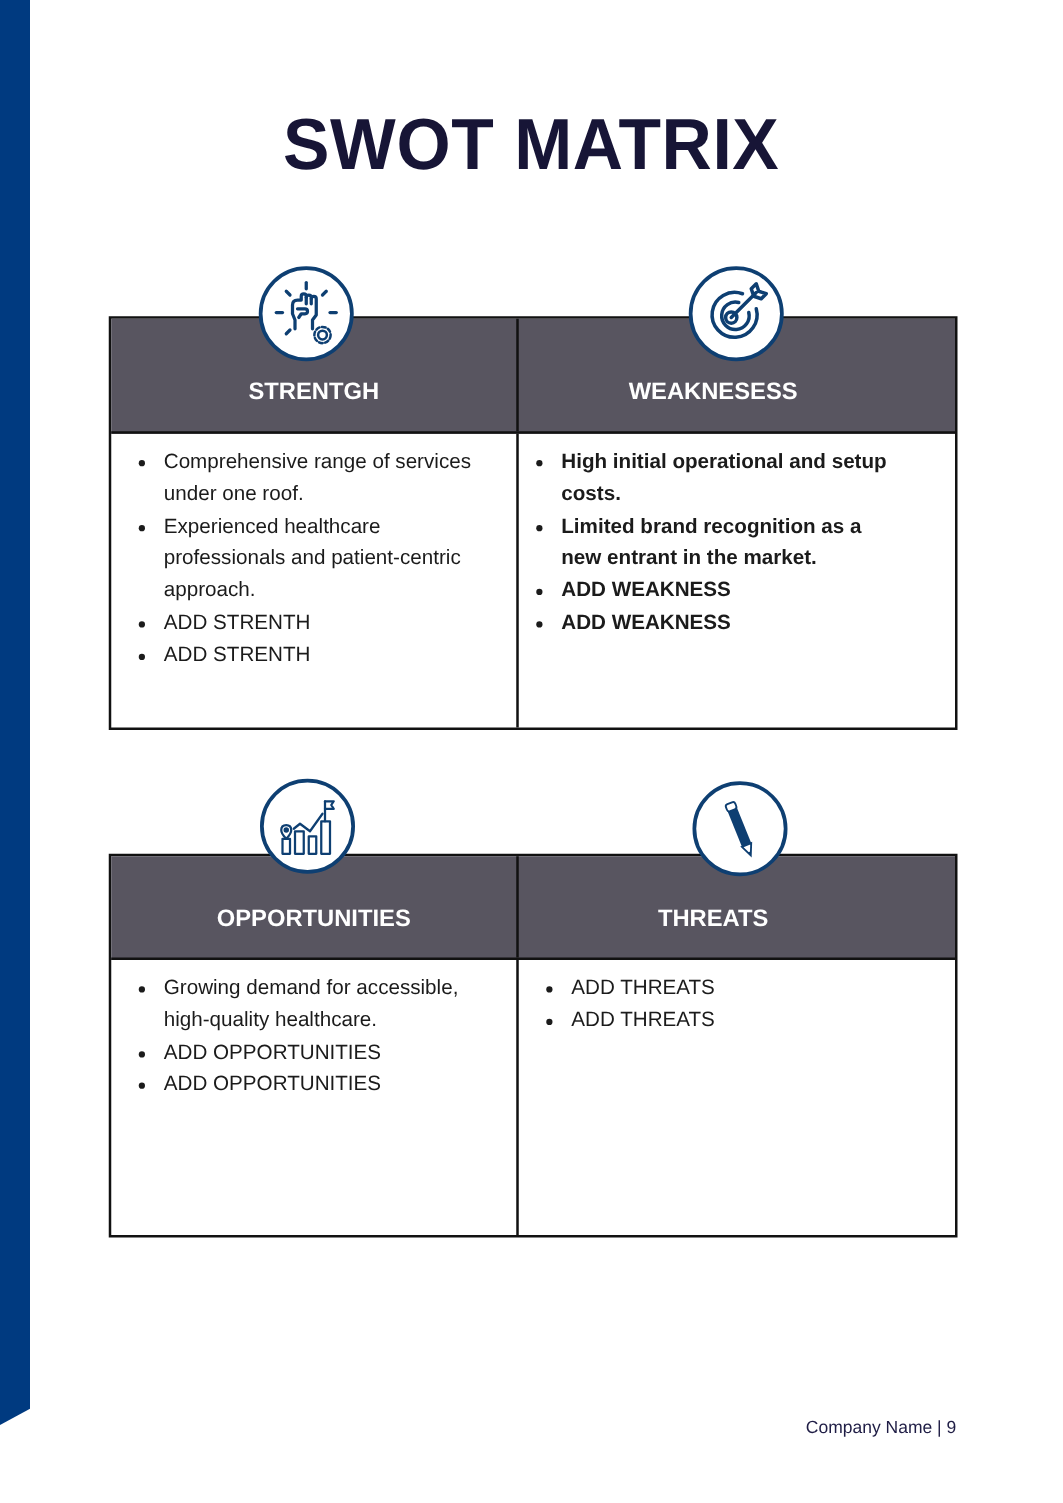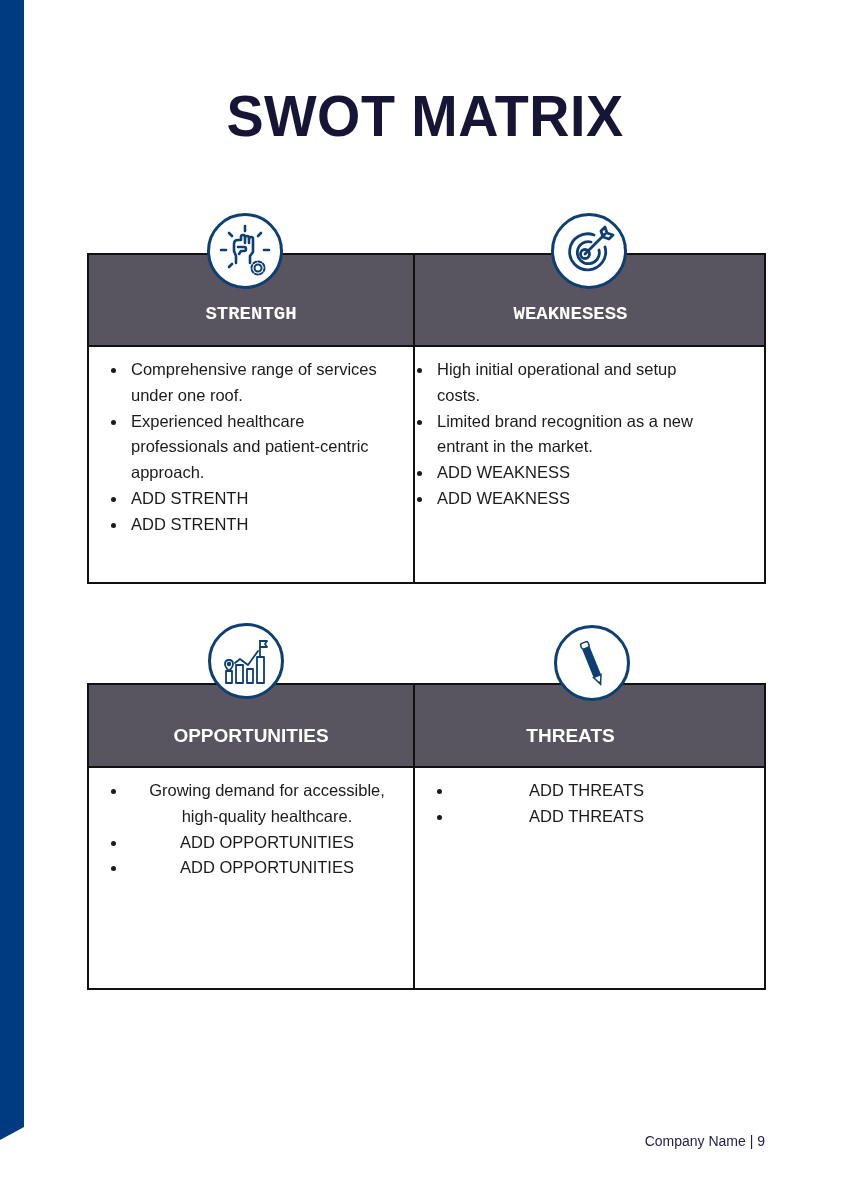--- a/index.html
+++ b/index.html
@@ -26,27 +26,27 @@
     .swot-block.top { top: 253px; height: 331px; }
     .swot-block.bottom { top: 683px; height: 307px; }
     .row-head {
       display: flex; background: #585560; border-bottom: 2px solid #111;
     }
     .row-head .cell-h {
       flex: none; display: flex; align-items: flex-end; justify-content: center;
       color: #ffffff; font-weight: 700; font-size: 19px; box-sizing: border-box;
     }
     .top .row-head { height: 90px; }
-    .top .row-head .cell-h { padding-bottom: 20px; font-family: Liberation Mono, monospace; }
+    .top .row-head .cell-h { padding-bottom: 20px; }
     .bottom .row-head { height: 81px; }
     .bottom .row-head .cell-h { padding-bottom: 19px; justify-content: center; }
     .cell-h.left, .cell-b.left { width: 326px; border-right: 2px solid #111; }
     .cell-h.right, .cell-b.right { width: 311px; }
     .row-body { display: flex; height: calc(100% - 92px); border-radius: 23px; }
-    .bottom .row-body { height: calc(100% - 83px); text-align: center; }
+    .bottom .row-body { height: calc(100% - 83px); }
     .cell-b { flex: none; box-sizing: border-box; }
     .cell-b ul {
       margin: 0; padding: 10px 0 0 42px; list-style: none;
     }
     .cell-b li {
       position: relative; font-size: 16.5px; line-height: 25.8px; color: #1b1b1b;
       padding-right: 10px;
     }
     .cell-b li::before {
       content: ""; position: absolute; left: -20px; top: 11px;
@@ -81,21 +81,21 @@
   <div class="row-body">
     <div class="cell-b left">
       <ul>
         <li>Comprehensive range of services under one roof.</li>
         <li>Experienced healthcare professionals and patient-centric approach.</li>
         <li>ADD STRENTH</li>
         <li>ADD STRENTH</li>
       </ul>
     </div>
     <div class="cell-b right">
-      <ul style="padding-left:22px;">
+      <ul style="padding-left:34px;font-weight:bold;">
         <li>High initial operational and setup costs.</li>
         <li>Limited brand recognition as a new entrant in the market.</li>
         <li>ADD WEAKNESS</li>
         <li>ADD WEAKNESS</li>
       </ul>
     </div>
   </div>
 </div>
 
 <div class="swot-block bottom">

